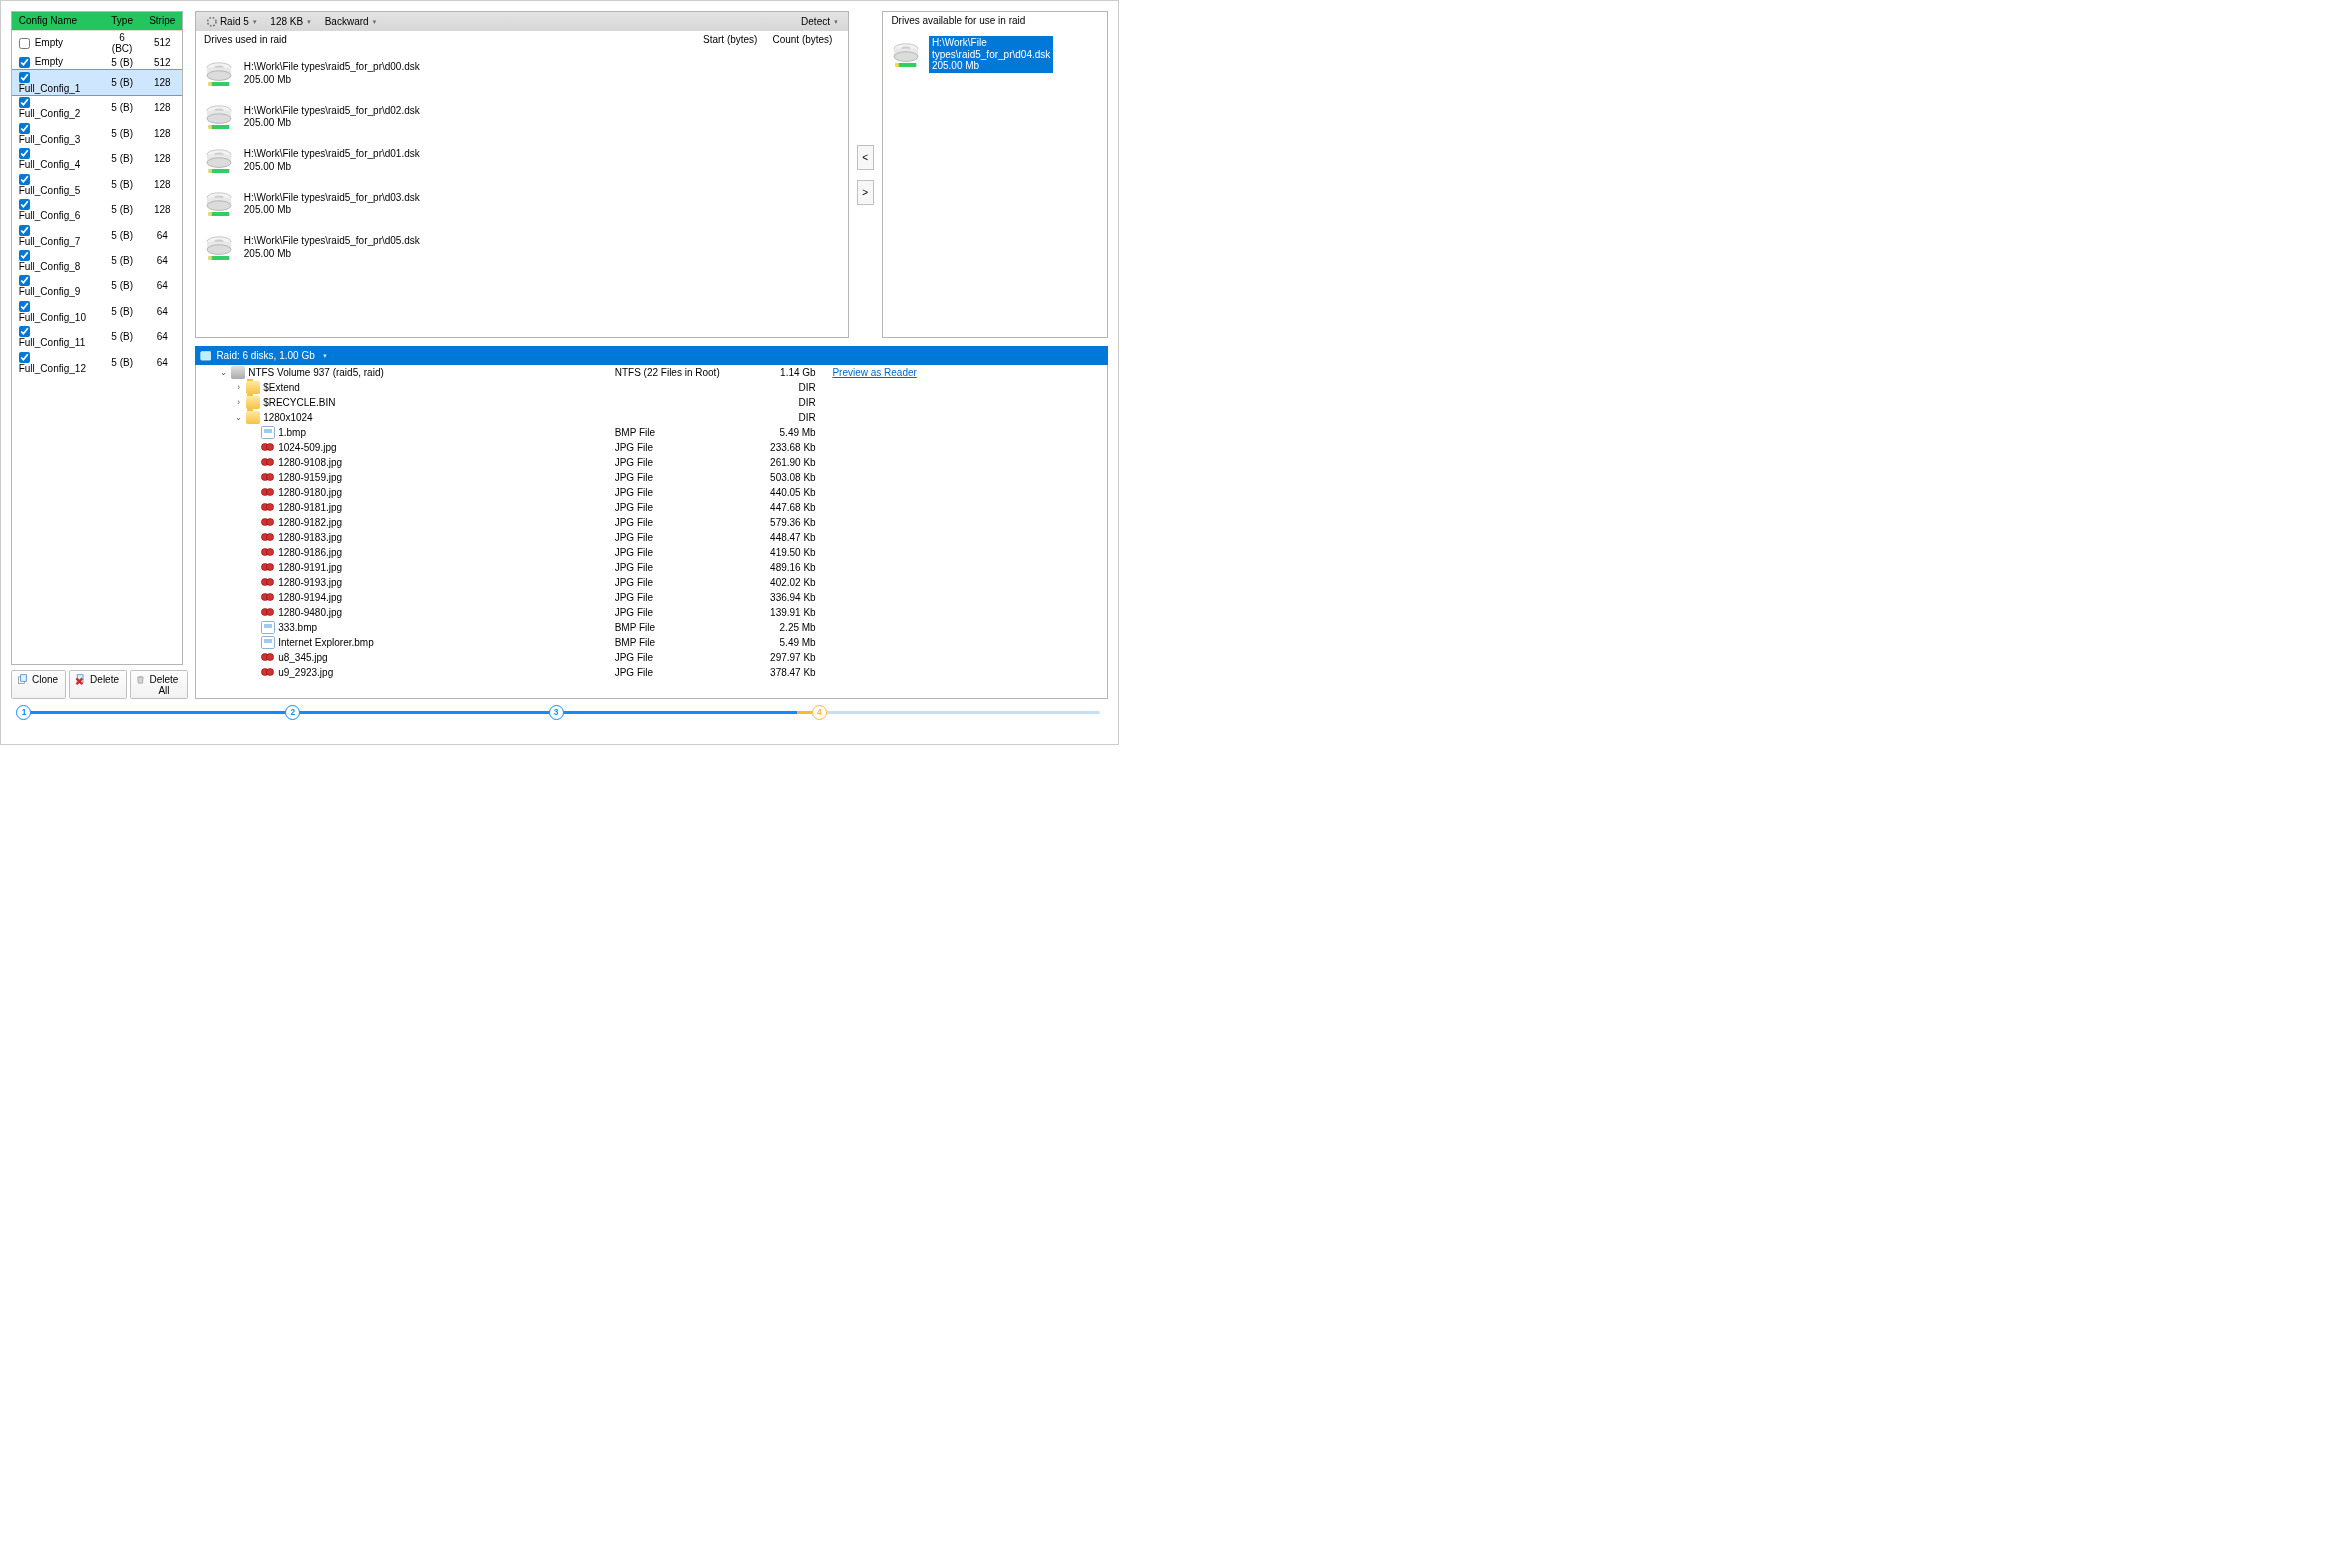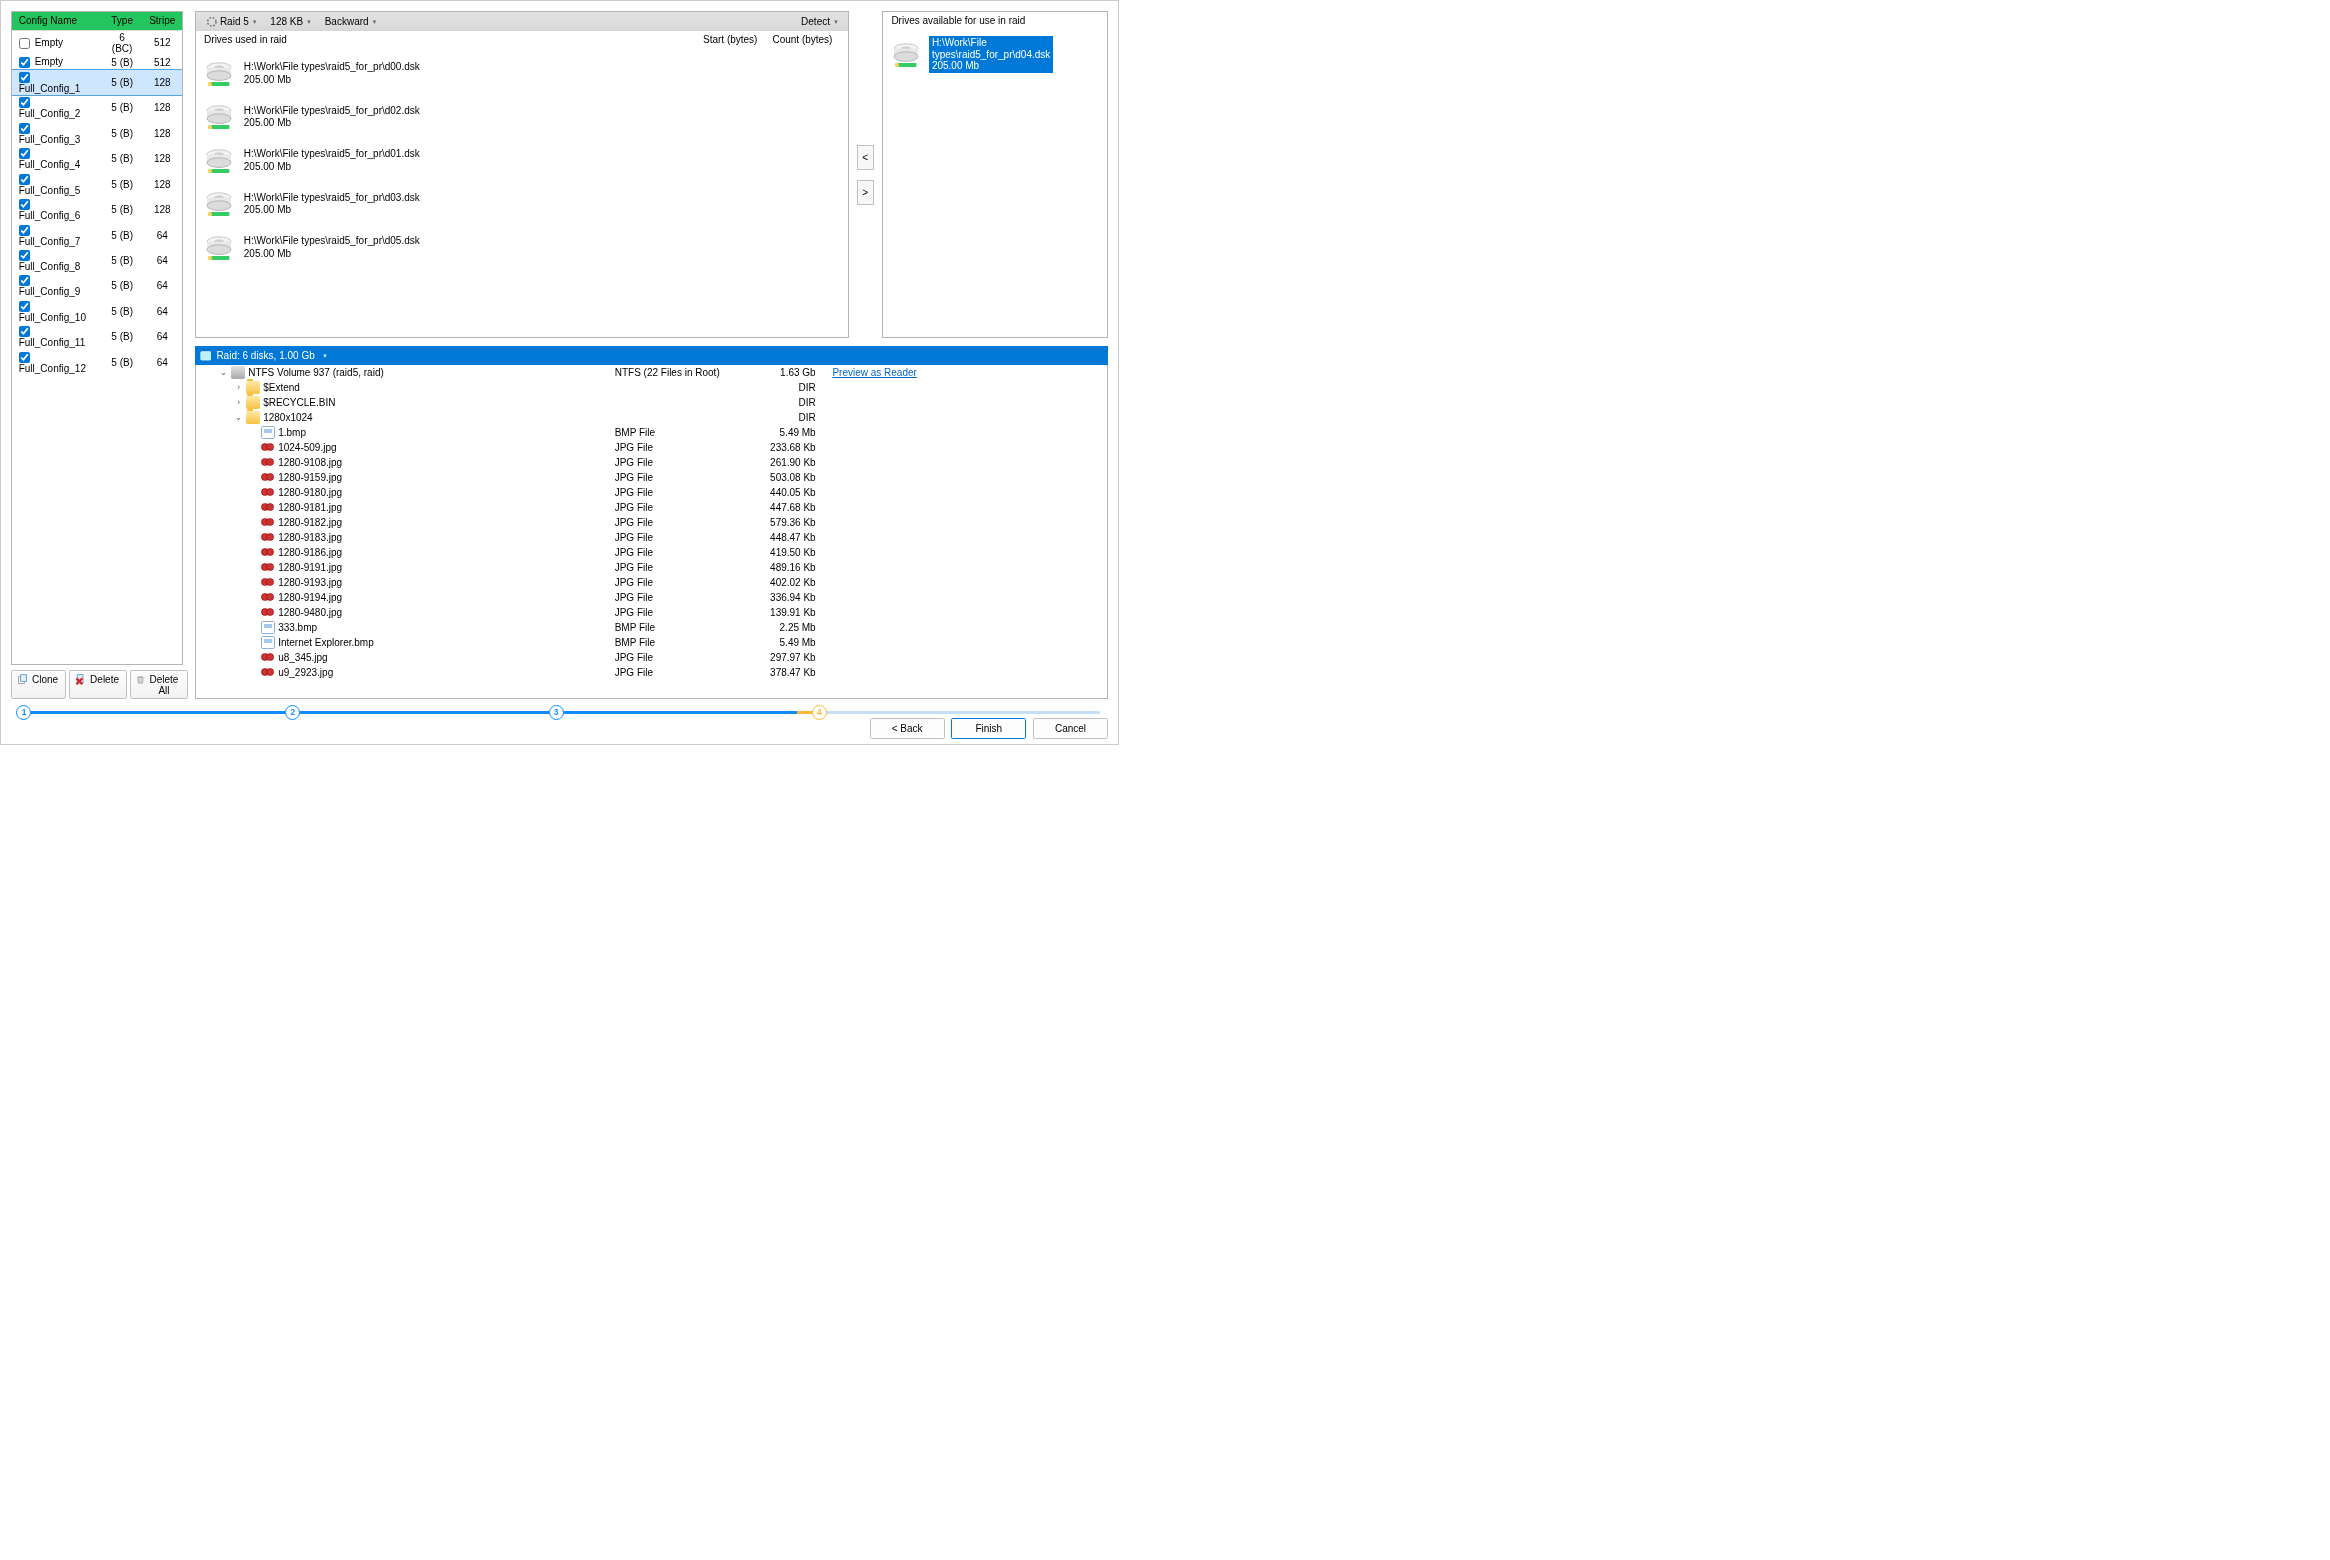--- a/index.html
+++ b/index.html
@@ -383,21 +383,21 @@
 
       <div class="file-tree" id="tree-body">
           <div class="tree-row">
             <div class="tree-col-name">
               <span class="pad" style="width:20px"></span>
               <span class="exp">⌄</span>
               <span class="pc-ico"></span>
               <span>NTFS Volume 937 (raid5, raid)</span>
             </div>
             <div class="tree-col-type">NTFS (22 Files in Root)</div>
-            <div class="tree-col-size">1.63 Gb</div>
+            <div class="tree-col-size">1.14 Gb</div>
             <div class="tree-col-link"><span class="tree-link">Preview as Reader</span></div>
           </div>
           <div class="tree-row">
             <div class="tree-col-name">
               <span class="pad" style="width:35px"></span>
               <span class="exp">›</span>
               <span class="folder-ico"></span>
               <span>$Extend</span>
             </div>
             <div class="tree-col-type"></div>
@@ -598,20 +598,15 @@
   </div>
 
   <div class="bottom">
     <div class="step-bar">
       <div class="step-line"></div>
       <div class="step-dot done" style="left:0.5%">1</div>
       <div class="step-dot done" style="left:25%">2</div>
       <div class="step-dot done" style="left:49%">3</div>
       <div class="step-dot cur" style="left:73%">4</div>
     </div>
-    <div class="bottom-btns">
-      <button class="big-btn">&lt;  Back</button>
-      <button class="big-btn primary">Finish</button>
-      <button class="big-btn">Cancel</button>
-    </div>
   </div>
 </div>
 
 
 </body></html>

